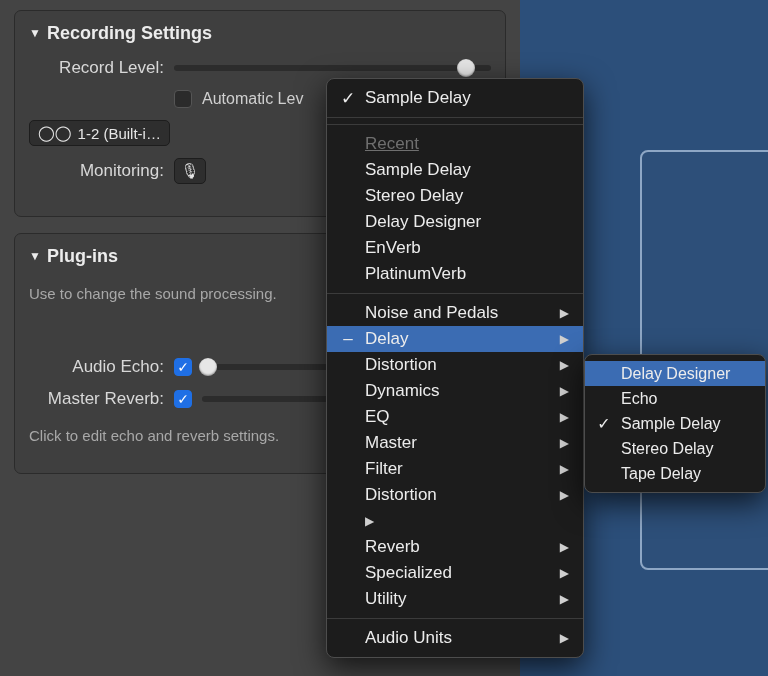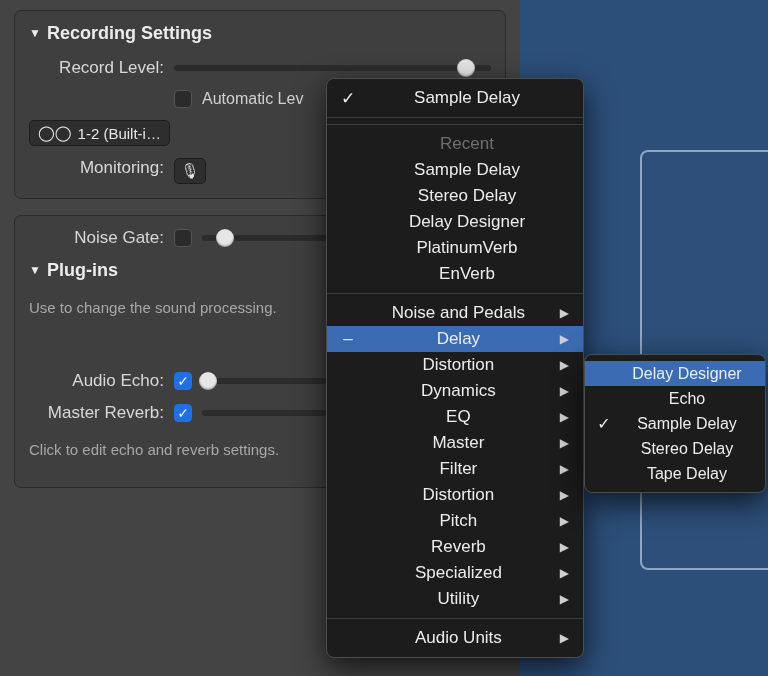--- a/index.html
+++ b/index.html
@@ -31,20 +31,21 @@
     margin-bottom: 14px;
     font-size: 18px;
     font-weight: 600;
     color: #ececec;
   }
 
   .tri { font-size: 12px; position: relative; top: -1px; }
 
   .row {
     display: flex;
+    align-items: center;
     margin-bottom: 12px;
     font-size: 16px;
     color: #d0d0d0;
   }
   .row .lbl {
     width: 145px;
     text-align: right;
     padding-right: 10px;
     color: #d8d8d8;
     font-size: 17px;
@@ -136,24 +137,24 @@
   .menu .item {
     display: flex;
     align-items: center;
     height: 26px;
     padding: 0 14px 0 12px;
     gap: 8px;
     white-space: nowrap;
     cursor: default;
   }
   .menu .item .chkcol { width: 18px; text-align:center; }
-  .menu .item .txt { flex: 1; text-align: center; }
+  .menu .item .txt { flex: 1; }
   .menu .item .arr { font-size: 12px; color:#cfcfcf; }
   .menu .item.selected { background: #3b6cb3; }
-  .menu .item.disabled .txt { color: #6f6f6f; }
+  .menu .item.disabled .txt { color: #6f6f6f; text-decoration: underline; }
   .menu .sep {
     height: 1px;
     margin: 6px 0;
     background: #3b3b3b;
   }
 
   .sub-menu {
     left: 584px; top: 354px;
     width: 182px;
   }
@@ -194,41 +195,32 @@
 
     <div class="row">
       <div class="ctl">
         <span class="pill">
           <span>◯◯</span>
           <span>1-2  (Built-i…</span>
         </span>
       </div>
     </div>
 
-    <div class="row" style="margin-bottom:0">
+    <div class="row" style="margin-bottom:18px">
       <div class="lbl">Monitoring:</div>
       <div class="ctl">
         <span class="pill" style="width:32px;justify-content:center">
           <span>🎙</span>
         </span>
       </div>
     </div>
   </div>
 
   <div class="section">
 
-    <div class="row">
-      <div class="lbl">Noise Gate:</div>
-      <div class="ctl">
-        <span class="chk"></span>
-        <div class="slider">
-          <div class="knob" style="left:8%"></div>
-        </div>
-      </div>
-    </div>
 
     <div class="sec-head">
       <span class="tri">▼</span>
       <span>Plug-ins</span>
     </div>
 
     <div class="hint">Use to change the sound processing.</div>
 
     <div style="height:40px"></div>
 
@@ -275,25 +267,25 @@
       <div class="item">
         <span class="chkcol"></span>
         <span class="txt">Stereo Delay</span>
       </div>
       <div class="item">
         <span class="chkcol"></span>
         <span class="txt">Delay Designer</span>
       </div>
       <div class="item">
         <span class="chkcol"></span>
+        <span class="txt">EnVerb</span>
+      </div>
+      <div class="item">
+        <span class="chkcol"></span>
         <span class="txt">PlatinumVerb</span>
-      </div>
-      <div class="item">
-        <span class="chkcol"></span>
-        <span class="txt">EnVerb</span>
       </div>
     </div>
   <div class="sep"></div>
   <div id="cats-holder">
       <div class="item">
         <span class="chkcol"></span>
         <span class="txt">Noise and Pedals</span>
         <span class="arr">▶</span>
       </div>
       <div class="item selected">
@@ -326,21 +318,20 @@
         <span class="txt">Filter</span>
         <span class="arr">▶</span>
       </div>
       <div class="item">
         <span class="chkcol"></span>
         <span class="txt">Distortion</span>
         <span class="arr">▶</span>
       </div>
       <div class="item">
         <span class="chkcol"></span>
-        <span class="txt">Pitch</span>
         <span class="arr">▶</span>
       </div>
       <div class="item">
         <span class="chkcol"></span>
         <span class="txt">Reverb</span>
         <span class="arr">▶</span>
       </div>
       <div class="item">
         <span class="chkcol"></span>
         <span class="txt">Specialized</span>

